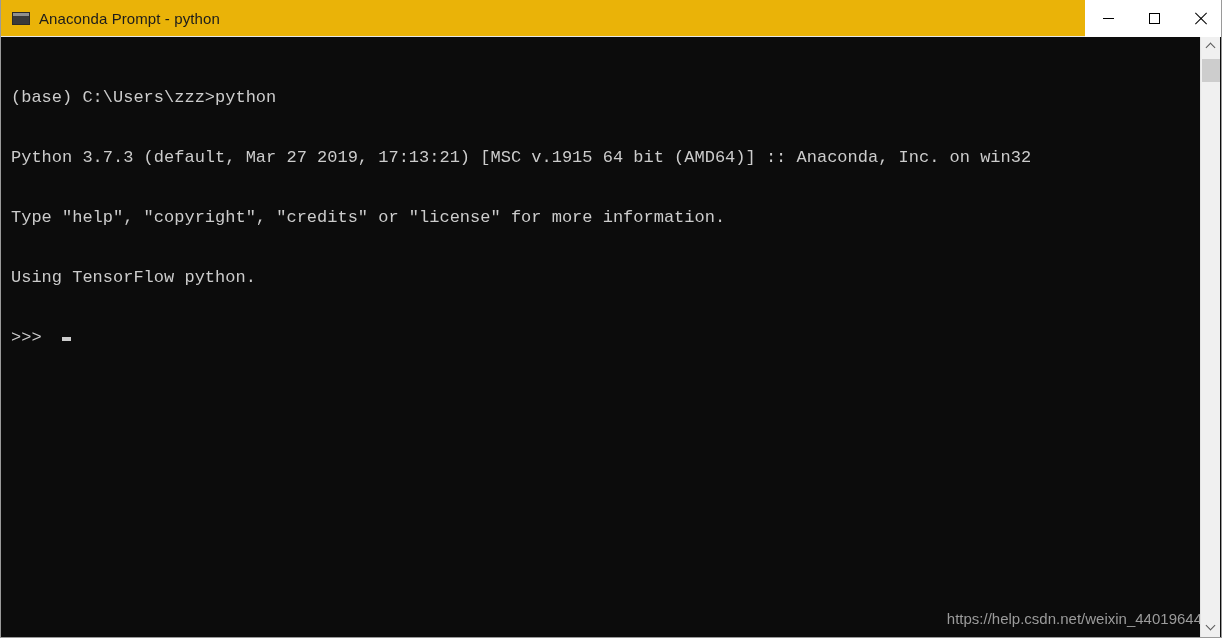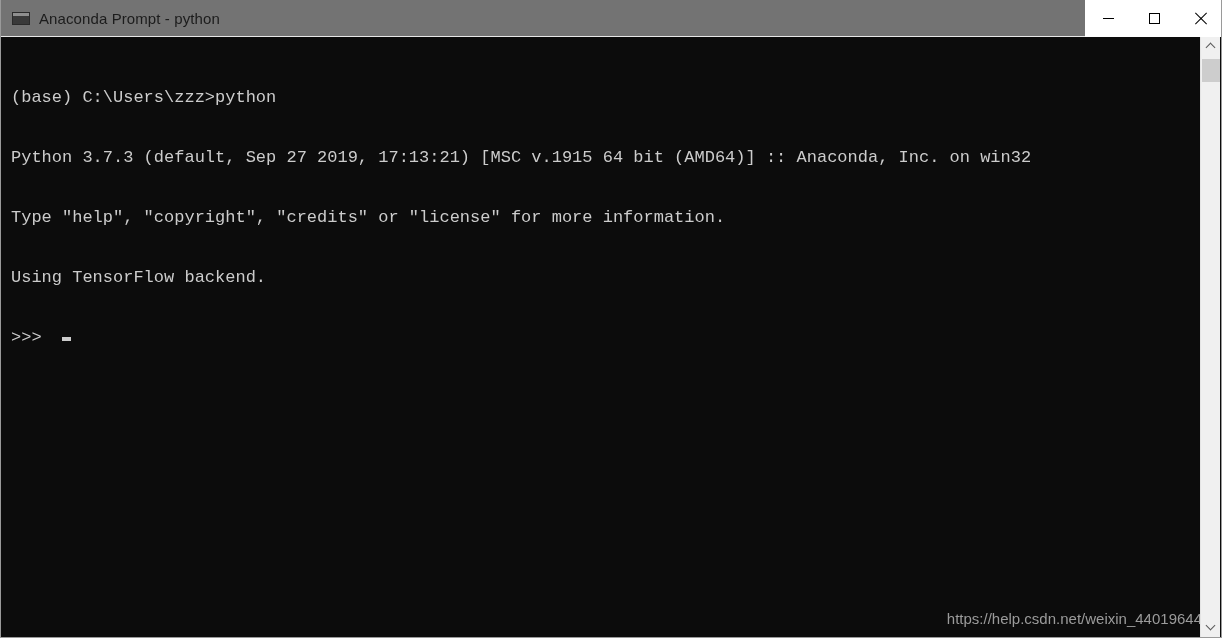--- a/index.html
+++ b/index.html
@@ -26,21 +26,21 @@
     border-bottom: 1px solid #9a9a9a;
     overflow: hidden;
   }
 
   
   .titlebar {
     position: absolute;
     left: 0; top: 0;
     width: 1222px;
     height: 37px;
-    background: #737373;
+    background: #eab308;
     border-bottom: 1px solid #e8e8e8;
     box-sizing: border-box;
     display: flex;
     align-items: center;
   }
   .title-icon {
     width: 18px;
     height: 16px;
     margin-left: 11px;
     margin-right: 9px;
@@ -240,23 +240,23 @@
       </div>
       <div class="winbtn">
         <span class="glyph-close"></span>
       </div>
     </div>
   </div>
 
   <div class="console">
     <div class="console-text">
       <div class="console-line">(base) C:\Users\zzz&gt;python</div>
-      <div class="console-line">Python 3.7.3 (default, Sep 27 2019, 17:13:21) [MSC v.1915 64 bit (AMD64)] :: Anaconda, Inc. on win32</div>
+      <div class="console-line">Python 3.7.3 (default, Mar 27 2019, 17:13:21) [MSC v.1915 64 bit (AMD64)] :: Anaconda, Inc. on win32</div>
       <div class="console-line">Type "help", "copyright", "credits" or "license" for more information.</div>
-      <div class="console-line">Using TensorFlow backend.</div>
+      <div class="console-line">Using TensorFlow python.</div>
       <div class="console-line"><span>&gt;&gt;&gt; </span><span class="cursor"></span></div>
     </div>
 
     <div class="watermark">https://help.csdn.net/weixin_44019644</div>
   </div>
 
   <div class="scrollbar">
     <div class="sb-btn up">
       <span class="arrow up"></span>
     </div>

